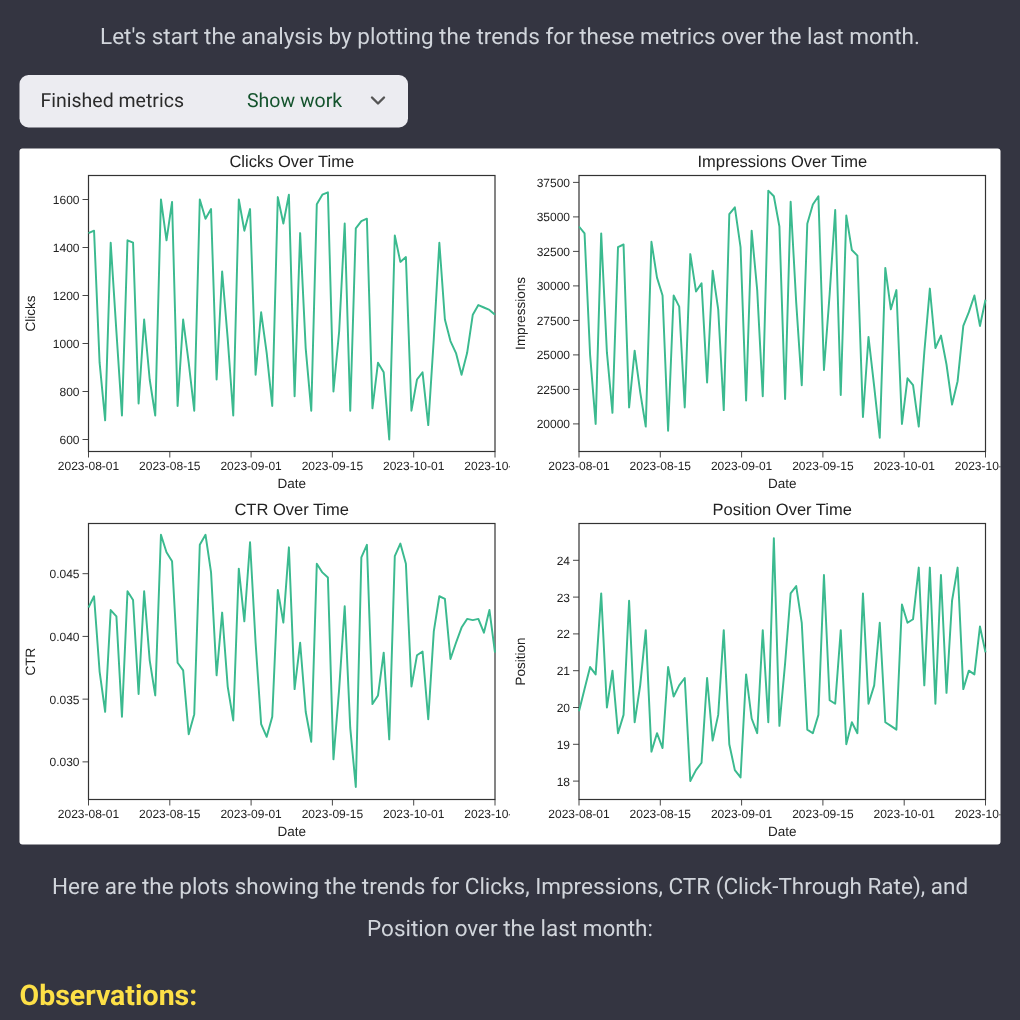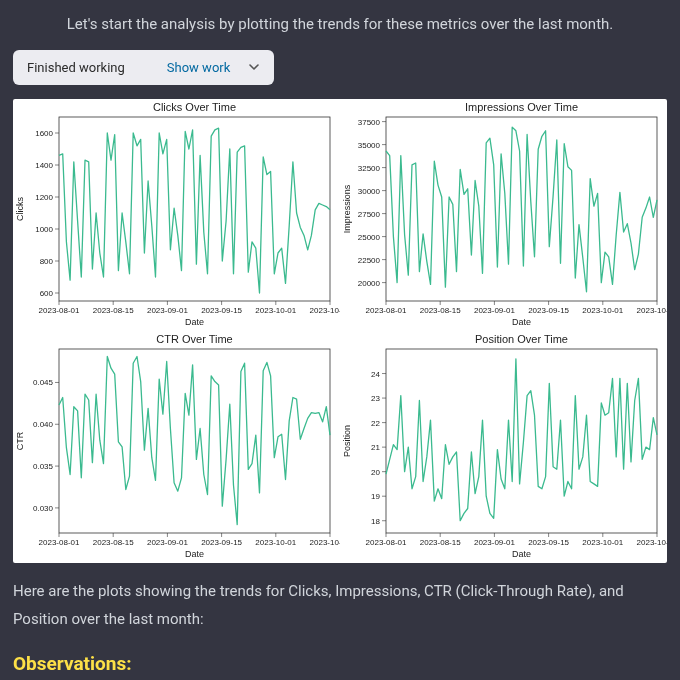--- a/index.html
+++ b/index.html
@@ -28,21 +28,21 @@
     padding: 10px 14px;
     font-size: 13px;
     gap: 42px;
     margin-bottom: 14px;
     cursor: pointer;
   }
   .work-toggle .right {
     display: flex;
     align-items: center;
     gap: 18px;
-    color: #0369a1;
+    color: #14532d;
   }
   .chevron { width: 12px; height: 12px; }
   .chart-panel {
     background: #fff;
     width: 654px;
     height: 464px;
     border-radius: 2px;
     position: relative;
     padding: 4px 6px 4px 4px;
   }
@@ -56,37 +56,38 @@
   .cell { position: relative; }
   .cell svg { position: absolute; inset: 0; width: 100%; height: 100%; }
   .ctitle { font: 11px sans-serif; fill: #222; text-anchor: middle; }
   .axlabel { font: 9px sans-serif; fill: #222; text-anchor: middle; }
   .tick { font: 8px sans-serif; fill: #222; }
   .desc-text {
     font-size: 15px;
     line-height: 1.9;
     color: #d1d5db;
     margin-top: 14px;
+    text-align: center;
   }
   .obs-head {
     font-size: 19px;
     font-weight: 700;
     color: #fde047;
     margin-top: 18px;
   }
 </style>
 </head>
 <body>
 
 
 
 <div class="intro-text">Let's start the analysis by plotting the trends for these metrics over the last month.</div>
 
 <div class="work-toggle">
-  <span>Finished working</span>
+  <span>Finished metrics</span>
   <span class="right">
     <span>Show work</span>
     <svg class="chevron" viewBox="0 0 12 12">
         <path d="M2 4 L6 8 L10 4" fill="none" stroke="#555" stroke-width="1.6" stroke-linecap="round" stroke-linejoin="round"></path>
       </svg>
   </span>
 </div>
 
 <div class="chart-panel">
   <div class="grid2x2" id="charts-grid">

